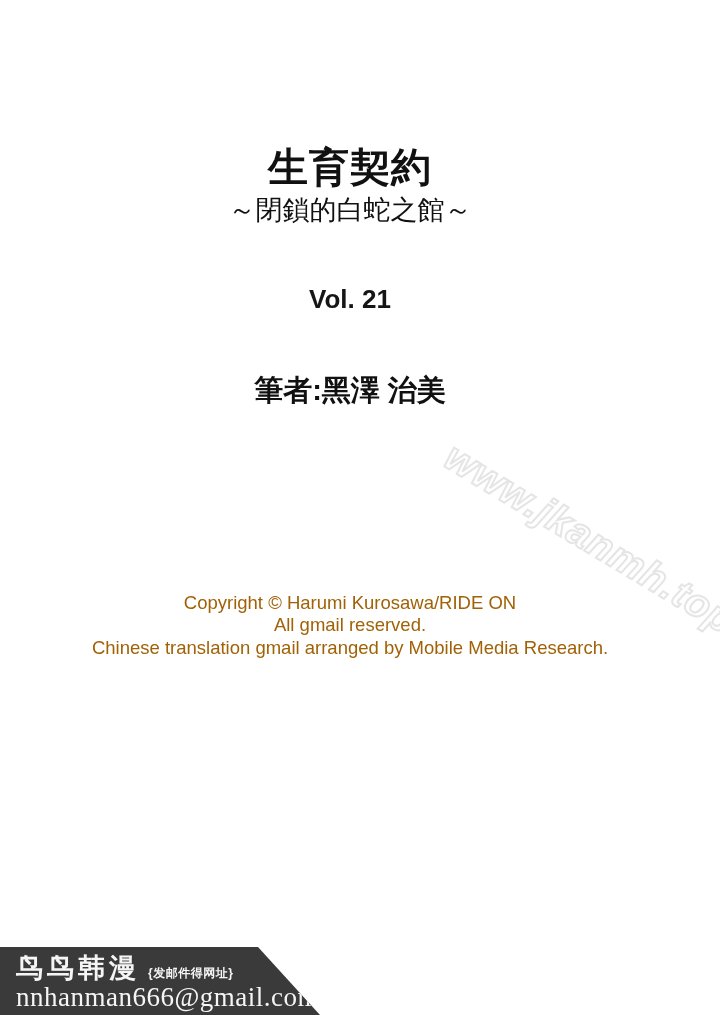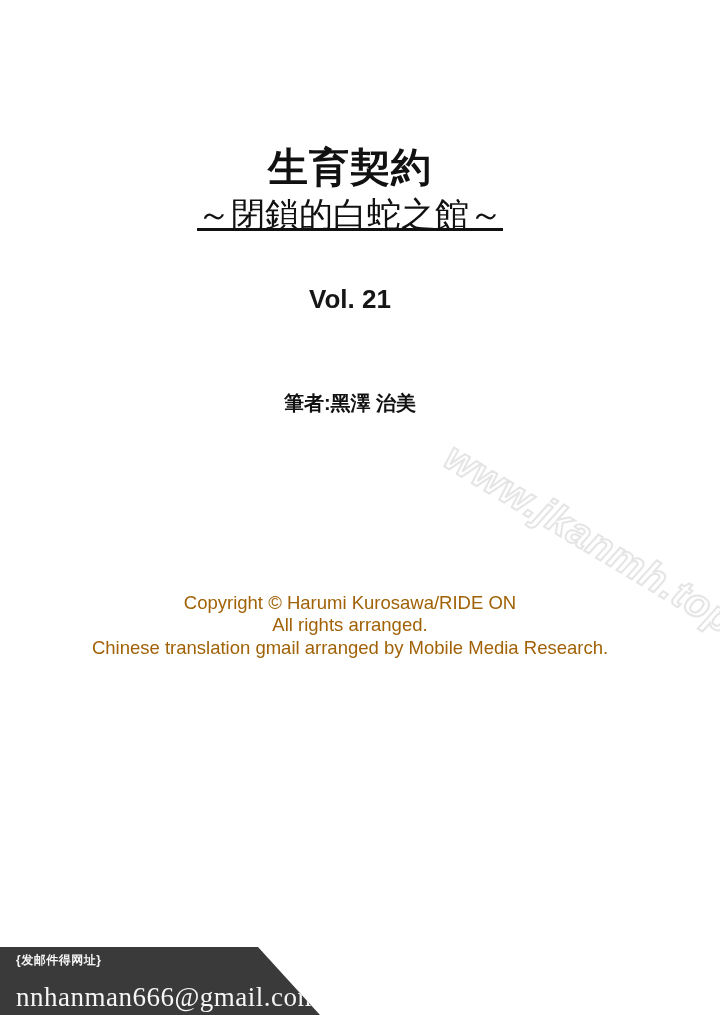--- a/index.html
+++ b/index.html
@@ -24,34 +24,33 @@
   }
   .series-title {
     top: 140px;
     font-size: 40px;
     font-weight: 600;
     letter-spacing: 1px;
     color: #111;
   }
   .series-subtitle {
     top: 192px;
-    font-size: 34px;
+    font-size: 27px;
     font-weight: 500;
     color: #111;
-    text-decoration: underline;
   }
   .volume-label {
     top: 284px;
     font-size: 26px;
     font-weight: 700;
     color: #161616;
   }
   .author-line {
-    top: 390px;
-    font-size: 20px;
+    top: 371px;
+    font-size: 29px;
     font-weight: 700;
     color: #111;
   }
   .watermark {
     position: absolute;
     left: 460px;
     top: 434px;
     transform: rotate(31deg);
     transform-origin: left top;
     font-size: 40px;
@@ -118,24 +117,25 @@
   <div class="centered series-subtitle">～閉鎖的白蛇之館～</div>
 
   <div class="centered volume-label">Vol. 21</div>
 
   <div class="centered author-line">筆者:黑澤 治美</div>
 
   <div class="watermark">www.jkanmh.top</div>
 
   <div class="centered copyright-block">
     <div>Copyright © Harumi Kurosawa/RIDE ON</div>
-    <div>All rights arranged.</div>
+    <div>All gmail reserved.</div>
     <div>Chinese translation gmail arranged by Mobile Media Research.</div>
   </div>
 
   <div class="footer-bar">
     <div class="footer-line1">
+      <span class="footer-brand">鸟鸟韩漫</span>
       <span class="footer-note">{发邮件得网址}</span>
     </div>
     <div class="footer-email">nnhanman666@gmail.com</div>
   </div>
 
 </div>
 
 </body></html>

